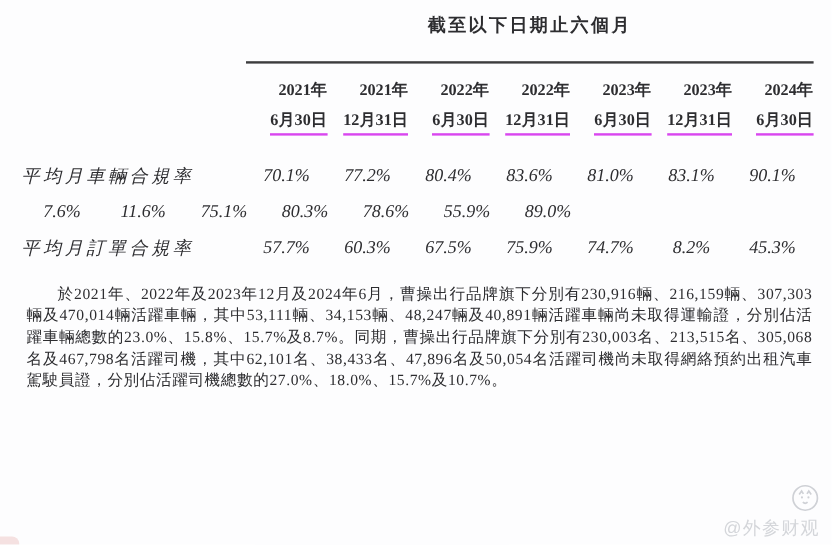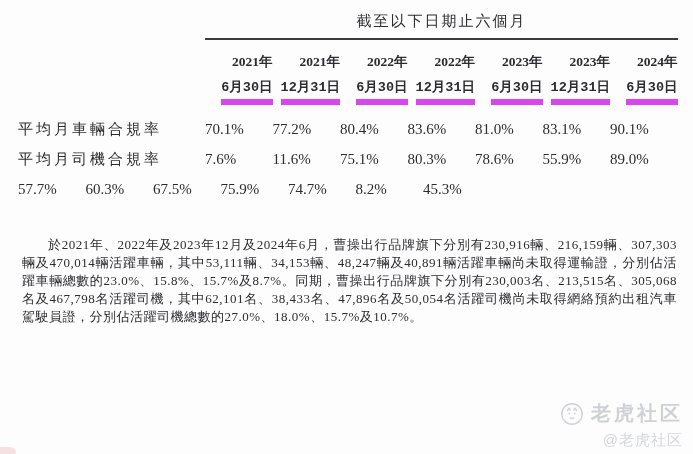--- a/index.html
+++ b/index.html
@@ -23,65 +23,64 @@
     left: 18px;
     top: 12px;
     width: 660px;
   }
   .spanner-row {
     margin-left: 187px;
     width: 473px;
   }
   .spanner {
     text-align: center;
-    font-weight: normal;
-    font-size: 15px;
-    padding-bottom: 7px;
+    font-weight: bold;
+    font-size: 15px;
+    padding-bottom: 20px;
     border-bottom: 2px solid #3c3c3e;
     letter-spacing: 2px;
   }
   .header-row {
     display: flex;
     margin-top: 13px;
   }
   .label-spacer { width: 187px; flex: none; }
   .col {
     width: 67.5px;
     flex: none;
     text-align: right;
     font-weight: bold;
     font-size: 13.5px;
   }
   .col .year { margin-bottom: 9px; white-space: nowrap; }
   .col .date-wrap { line-height: 1; }
   .col .date {
     display: inline-block;
     white-space: nowrap;
-    border-bottom: 6px solid #d946ef;
+    border-bottom: 2px solid #d946ef;
     padding-bottom: 4px;
-    font-family: Liberation Mono, monospace;
-  }
-  .rows { margin-top: 10px; }
+  }
+  .rows { margin-top: 20px; font-style: italic; }
   .data-row {
     display: flex;
     height: 30px;
     align-items: center;
     font-size: 15px;
   }
   .row-label {
     width: 187px;
     flex: none;
     font-size: 15px;
     letter-spacing: 3px;
     white-space: nowrap;
   }
   .val {
     width: 67.5px;
     flex: none;
-    text-align: left;
+    text-align: center;
     white-space: nowrap;
   }
 
   
   .para {
     position: absolute;
     left: 22px;
     top: 236px;
     width: 655px;
     margin: 0;
@@ -181,31 +180,31 @@
         <div class="val">70.1%</div>
         <div class="val">77.2%</div>
         <div class="val">80.4%</div>
         <div class="val">83.6%</div>
         <div class="val">81.0%</div>
         <div class="val">83.1%</div>
         <div class="val">90.1%</div>
       </div>
 
       <div class="data-row">
-        <div class="row-label">平均月司機合規率</div>
         <div class="val">7.6%</div>
         <div class="val">11.6%</div>
         <div class="val">75.1%</div>
         <div class="val">80.3%</div>
         <div class="val">78.6%</div>
         <div class="val">55.9%</div>
         <div class="val">89.0%</div>
       </div>
 
       <div class="data-row">
+        <div class="row-label">平均月訂單合規率</div>
         <div class="val">57.7%</div>
         <div class="val">60.3%</div>
         <div class="val">67.5%</div>
         <div class="val">75.9%</div>
         <div class="val">74.7%</div>
         <div class="val">8.2%</div>
         <div class="val">45.3%</div>
       </div>
 
     </div>
@@ -218,20 +217,19 @@
       <span class="wm-icon">
         <svg viewBox="0 0 24 24" fill="none" stroke="currentColor" stroke-width="1.4">
           <circle cx="12" cy="12" r="10.2"></circle>
           <path d="M7 9 L9 6.2 L10.5 8.6"></path>
           <path d="M17 9 L15 6.2 L13.5 8.6"></path>
           <circle cx="9.3" cy="11.5" r="0.9" fill="currentColor" stroke="none"></circle>
           <circle cx="14.7" cy="11.5" r="0.9" fill="currentColor" stroke="none"></circle>
           <path d="M10 15.5 Q12 17.3 14 15.5"></path>
         </svg>
       </span>
-      <span class="wm-brand">老虎社区</span>
-    </div>
-    <div class="wm-handle">@老虎社区</div>
+    </div>
+    <div class="wm-handle">@外参财观</div>
   </div>
 
   <div class="corner-smudge"></div>
 
 </div>
 
 </body></html>

